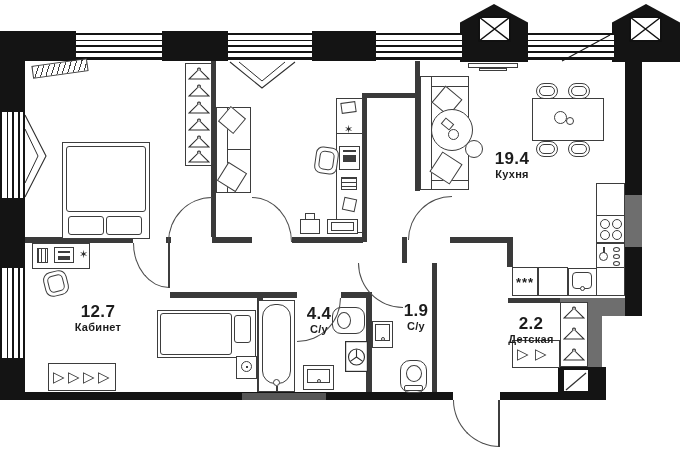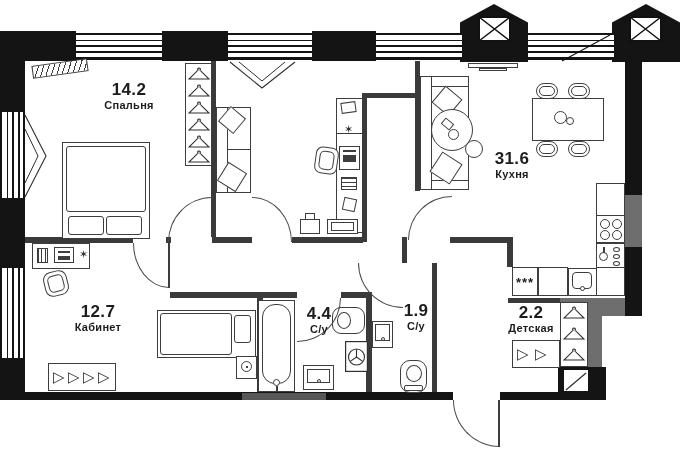--- a/index.html
+++ b/index.html
@@ -254,38 +254,34 @@
   <div class="arc tl" style="left:168px;top:197px;width:44px;height:45px"></div>
   <div class="arc tr" style="left:252px;top:197px;width:40px;height:45px"></div>
   <div class="arc bl" style="left:133px;top:243px;width:36px;height:45px"></div>
   <div class="ln" style="left:168px;top:243px;width:2px;height:45px"></div>
   <div class="arc tl" style="left:408px;top:196px;width:44px;height:44px"></div>
   <div class="arc br" style="left:297px;top:298px;width:44px;height:44px"></div>
   <div class="arc bl" style="left:358px;top:263px;width:45px;height:45px"></div>
   <div class="arc bl" style="left:453px;top:400px;width:47px;height:47px"></div>
   <div class="ln" style="left:498px;top:400px;width:2px;height:47px"></div>
 
-  <div class="lbl" style="left:129px;top:80px">
-    <div class="num">14.2</div>
-    <div class="nm">Спальня</div>
-  </div>
   <div class="lbl" style="left:512px;top:149px">
-    <div class="num">31.6</div>
+    <div class="num">19.4</div>
     <div class="nm">Кухня</div>
   </div>
   <div class="lbl" style="left:98px;top:302px">
     <div class="num">12.7</div>
     <div class="nm">Кабинет</div>
   </div>
   <div class="lbl" style="left:319px;top:304px">
     <div class="num">4.4</div>
     <div class="nm">С/у</div>
   </div>
   <div class="lbl" style="left:416px;top:301px">
     <div class="num">1.9</div>
     <div class="nm">С/у</div>
   </div>
-  <div class="lbl" style="left:531px;top:303px">
+  <div class="lbl" style="left:531px;top:314px">
     <div class="num">2.2</div>
     <div class="nm">Детская</div>
   </div>
 
 </div>
 
 </body></html>

